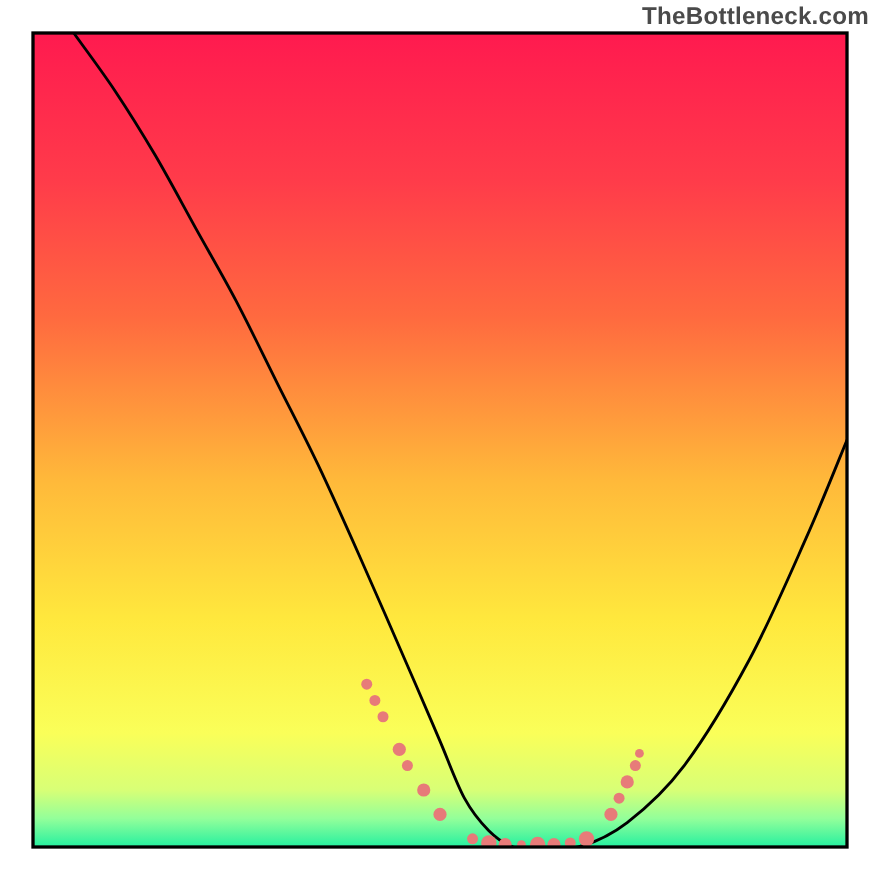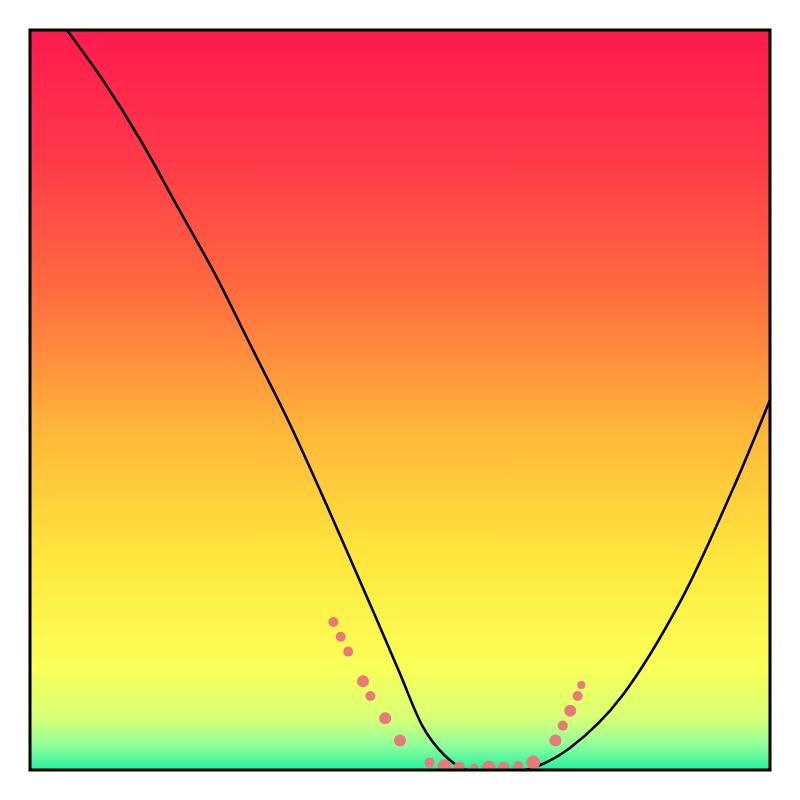--- a/index.html
+++ b/index.html
@@ -31,20 +31,21 @@
     top: 0;
     width: 800px;
     height: 800px;
   }
 </style>
 </head>
 <body>
 
 <div class="stage">
 
+  <div class="watermark">TheBottleneck.com</div>
 
   <svg class="plot" viewBox="0 0 800 800">
     <defs>
       <linearGradient id="bg-grad" x1="0" y1="0" x2="0" y2="1">
           <stop offset="0%" stop-color="#ff1a4f"></stop>
           <stop offset="18%" stop-color="#ff3b4a"></stop>
           <stop offset="35%" stop-color="#ff6a3f"></stop>
           <stop offset="55.00000000000001%" stop-color="#ffb93a"></stop>
           <stop offset="72%" stop-color="#ffe83d"></stop>
           <stop offset="86%" stop-color="#faff59"></stop>

